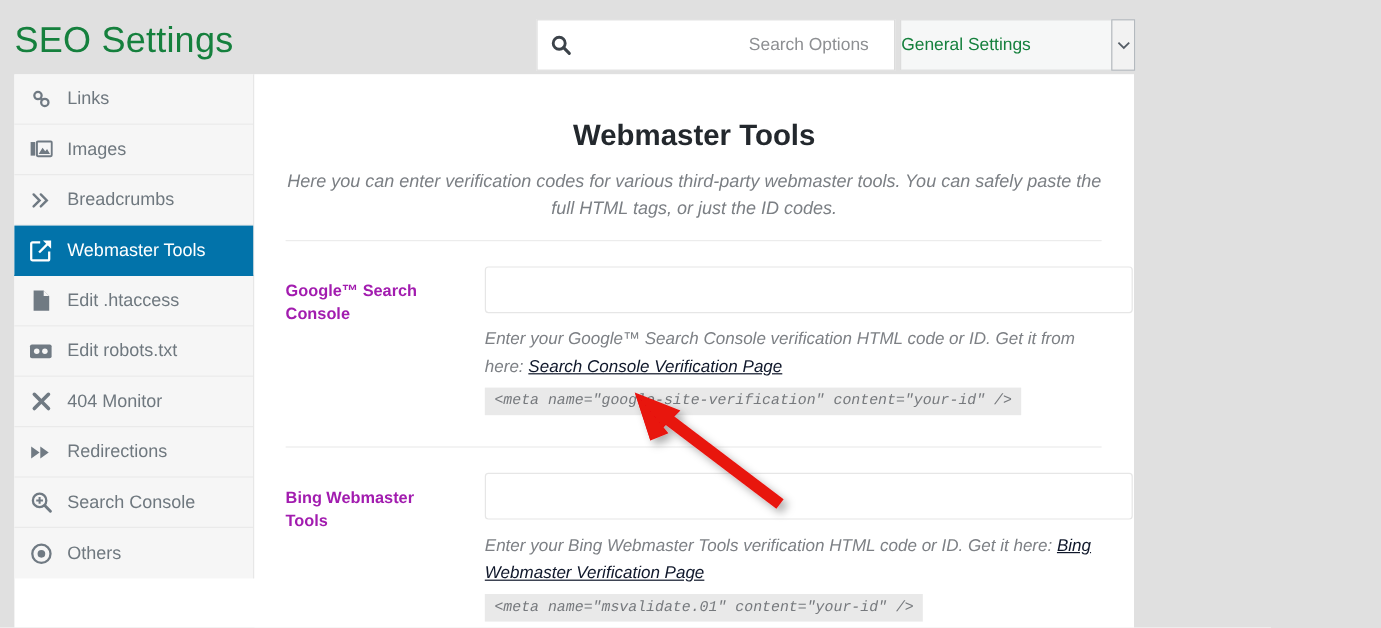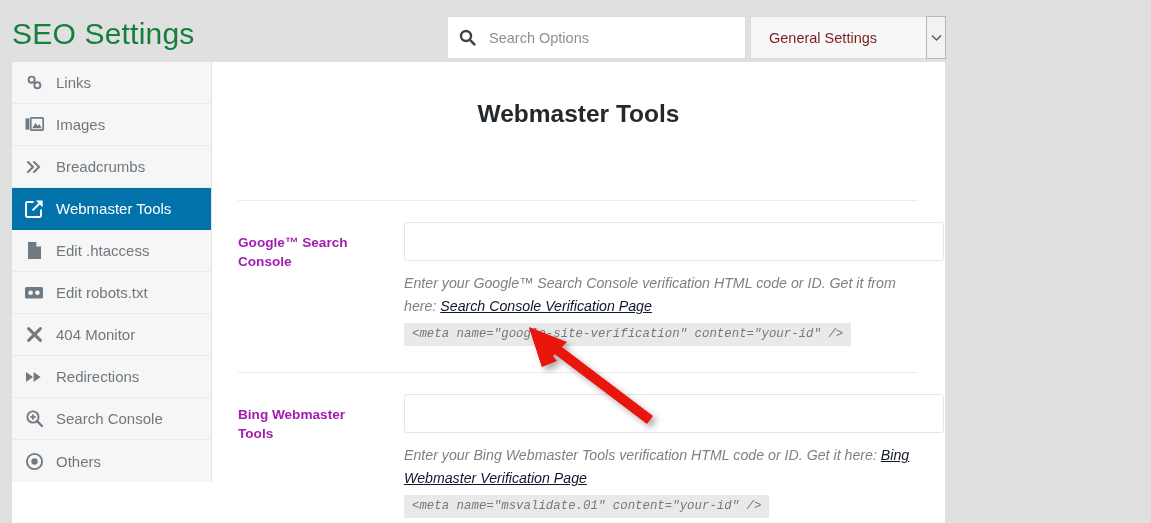--- a/index.html
+++ b/index.html
@@ -56,42 +56,42 @@
   }
   .search-input {
     border: 0;
     outline: none;
     background: transparent;
     font-family: "Liberation Sans", sans-serif;
     font-size: 14.5px;
     color: #0f172a;
     width: 235px;
     padding: 0;
+    text-align: right;
   }
   .search-input::placeholder {
     color: #8d8f92;
     opacity: 1;
   }
 
   .select-wrap {
     position: absolute;
     left: 750px;
     top: 16px;
     width: 196px;
     height: 43px;
     background: #f6f7f7;
     border: 1px solid #dcdcdc;
     box-sizing: border-box;
     display: flex;
     align-items: center;
   }
   .select-value {
     font-size: 14.5px;
-    color: #7f1d1d;
-    margin-left: 18px;
+    color: #15803d;
     white-space: nowrap;
   }
   .select-arrow-btn {
     position: absolute;
     right: -1px;
     top: -1px;
     width: 20px;
     height: 43px;
     box-sizing: border-box;
     border: 1px solid #b4b9be;
@@ -400,20 +400,21 @@
           </svg>
         </span>
         <span class="si-label">Others</span>
       </div>
 
     </nav>
 
     <section class="main">
 
       <h1 class="main-title">Webmaster Tools</h1>
+      <p class="main-desc">Here you can enter verification codes for various third-party webmaster tools. You can safely paste the full HTML tags, or just the ID codes.</p>
 
       <div class="hr top"></div>
 
       <div class="field-row g">
         <div class="field-label g">Google™ Search Console</div>
         <div class="field-ctrl">
           <input class="text-input" type="text" style="">
           <div class="field-help">
             <span>Enter your Google™ Search Console verification HTML code or ID. Get it from here: </span><a href="#">Search Console Verification Page</a>
           </div>

